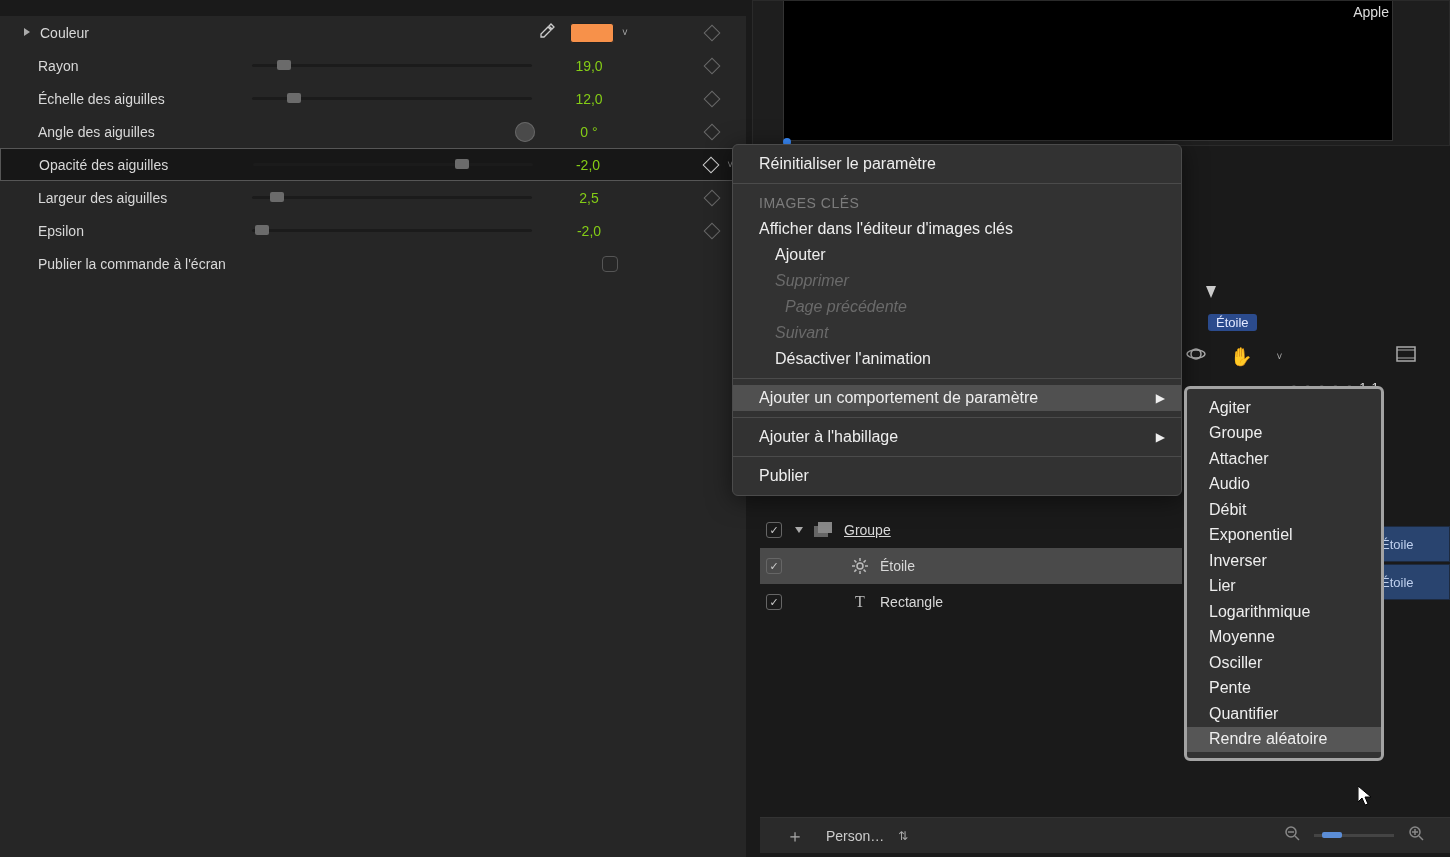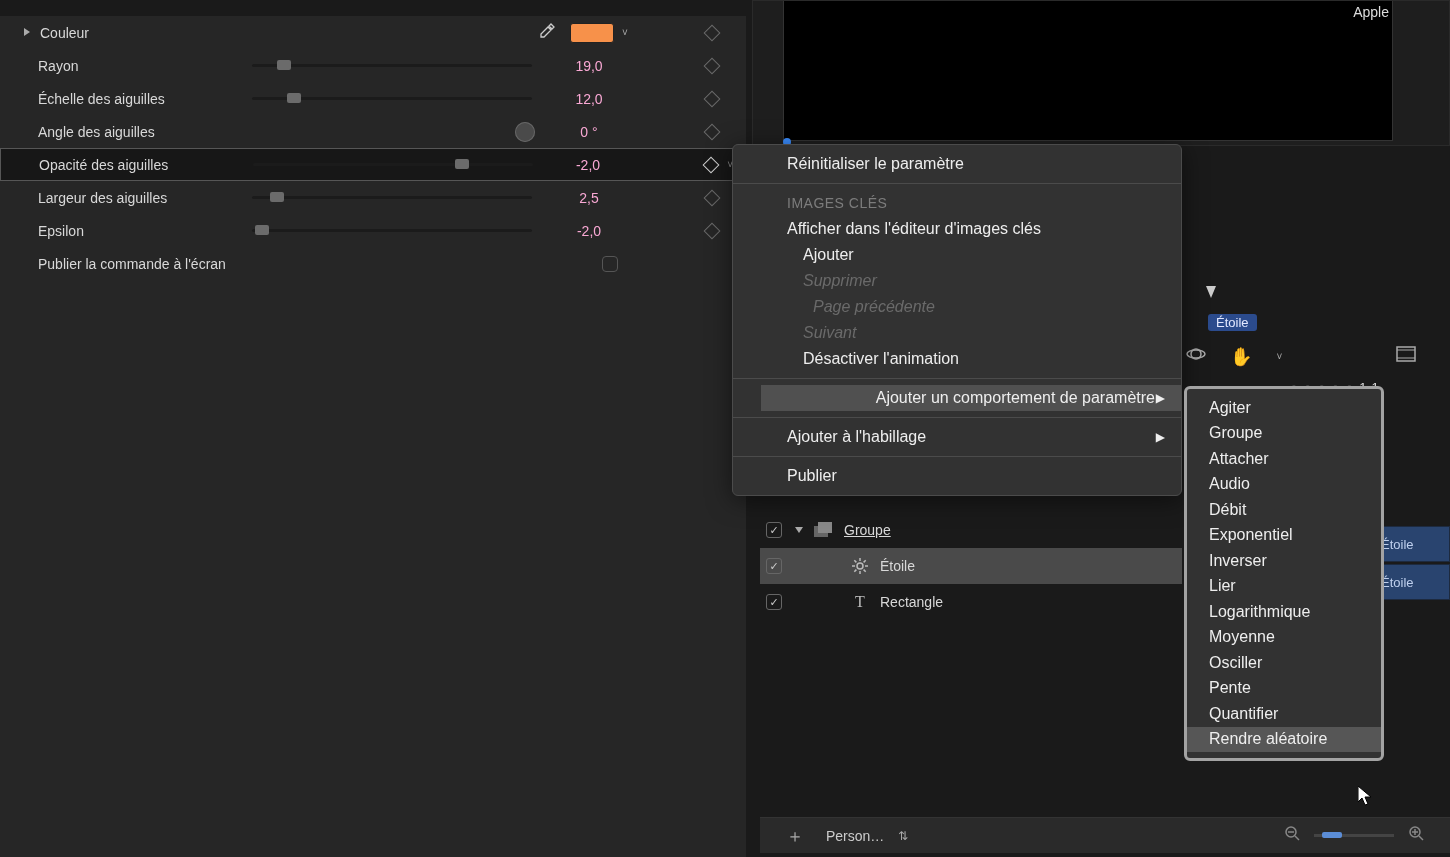--- a/index.html
+++ b/index.html
@@ -69,21 +69,21 @@
   border-radius: 50%;
   background: #4a4a4a;
   box-shadow: inset 0 0 0 1px #666;
 }
 
 .value-field {
   position: absolute;
   right: 122px;
   width: 70px;
   text-align: center;
-  color: #f9a8d4;
+  color: #84cc16;
 }
 
 .kf-diamond {
   position: absolute;
   right: 28px;
   width: 12px; height: 12px;
   transform: rotate(45deg);
   border: 1px solid #6a6a6a;
 }
 .kf-diamond.filled {
@@ -168,32 +168,30 @@
   z-index: 20;
 }
 .ctx-item {
   padding: 4px 26px;
   font-size: 16px;
   color: #eee;
   height: 26px;
   display: flex;
   align-items: center;
   position: relative;
-  margin-left: 28px;
 }
 .ctx-item.disabled { color: #6a6a6a; font-style: italic; }
 .ctx-item.header {
   color: #7c7c7c;
   font-size: 14px;
   text-transform: uppercase;
   letter-spacing: 0.5px;
 }
 .ctx-item.highlight {
   background: #505050;
-  justify-content: flex-end;
 }
 .ctx-sep {
   height: 1px;
   background: #4b4b4b;
   margin: 6px 0;
 }
 .ctx-sub-arrow {
   position: absolute;
   right: 16px;
   font-size: 12px;

